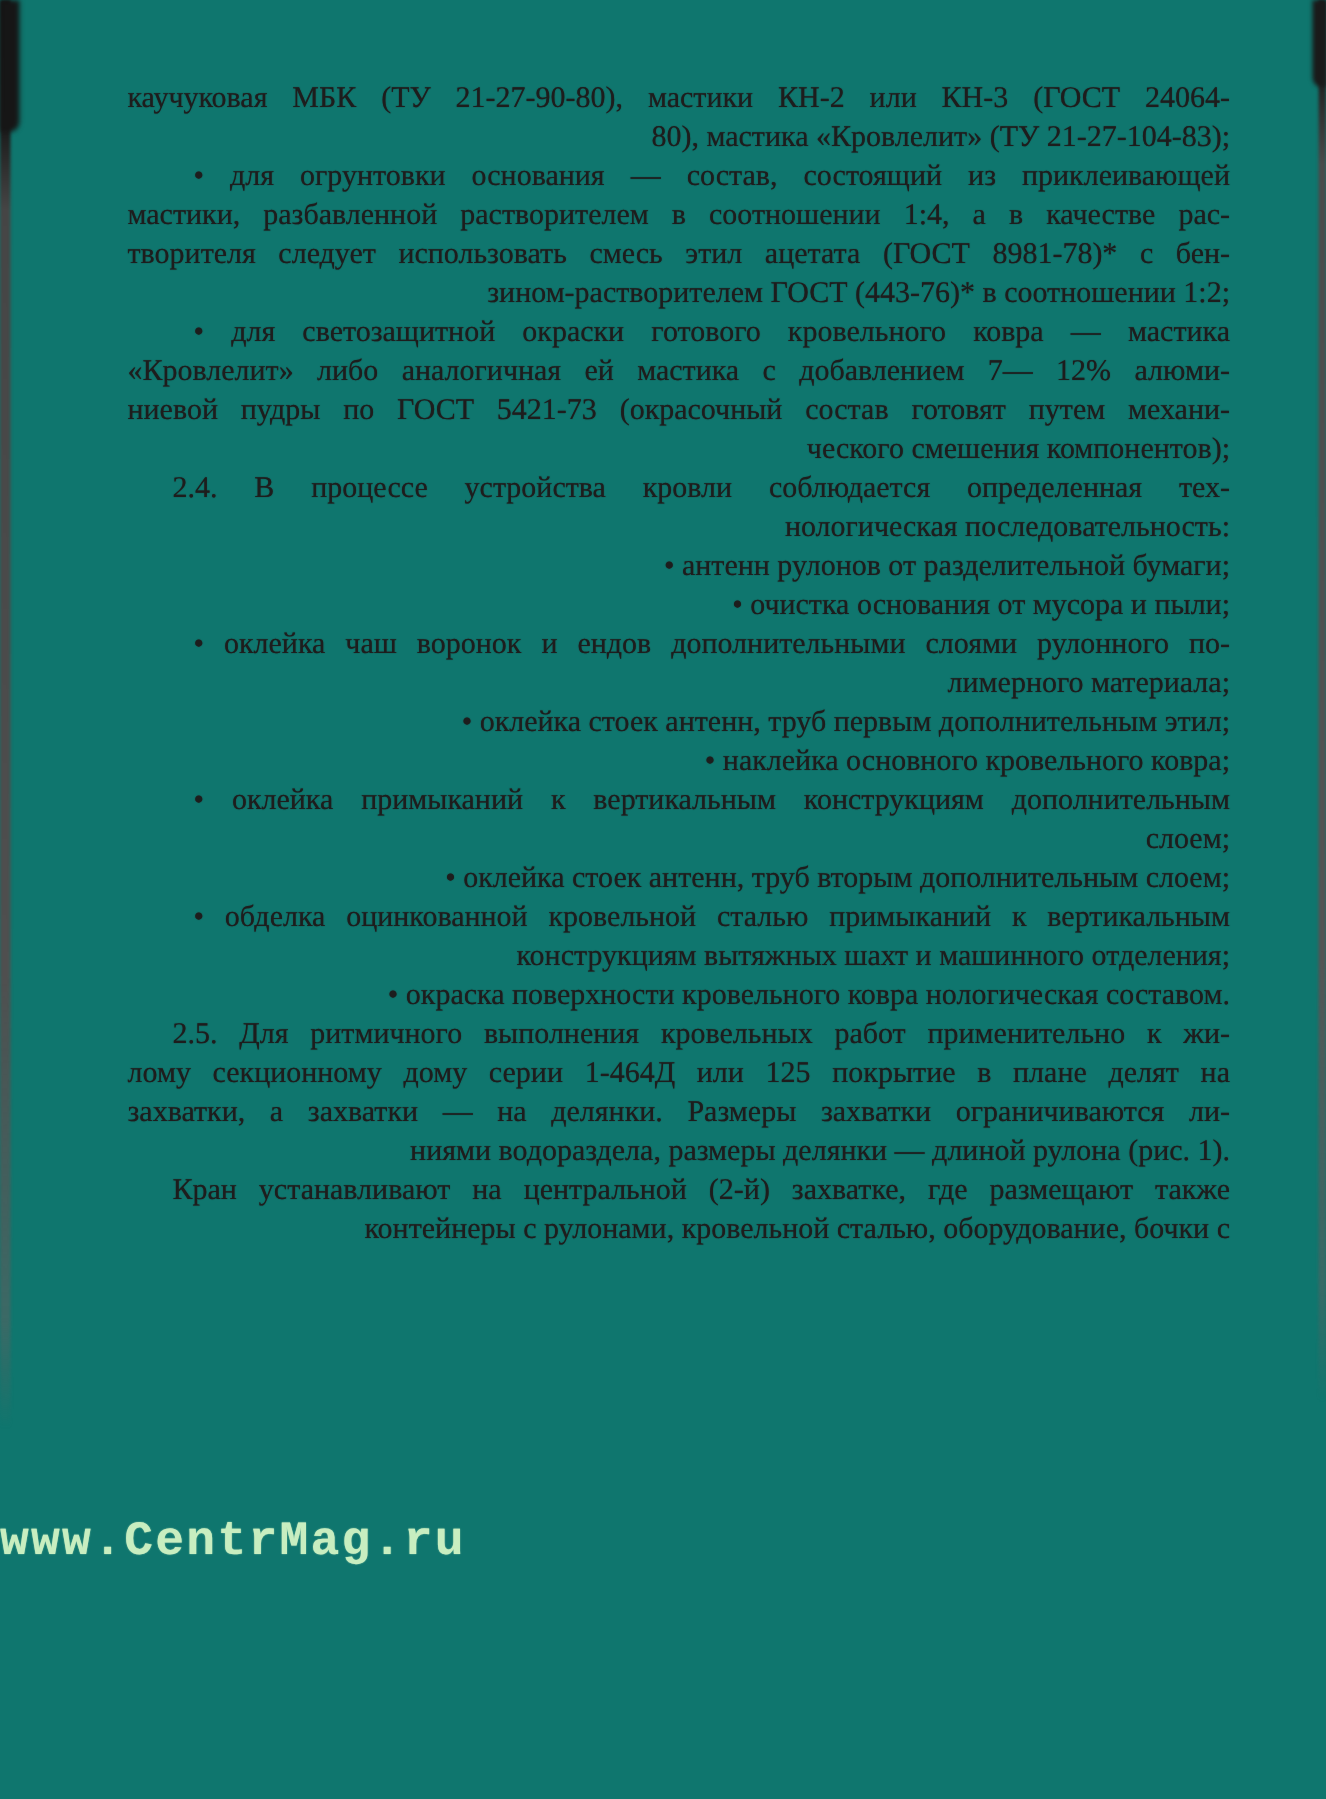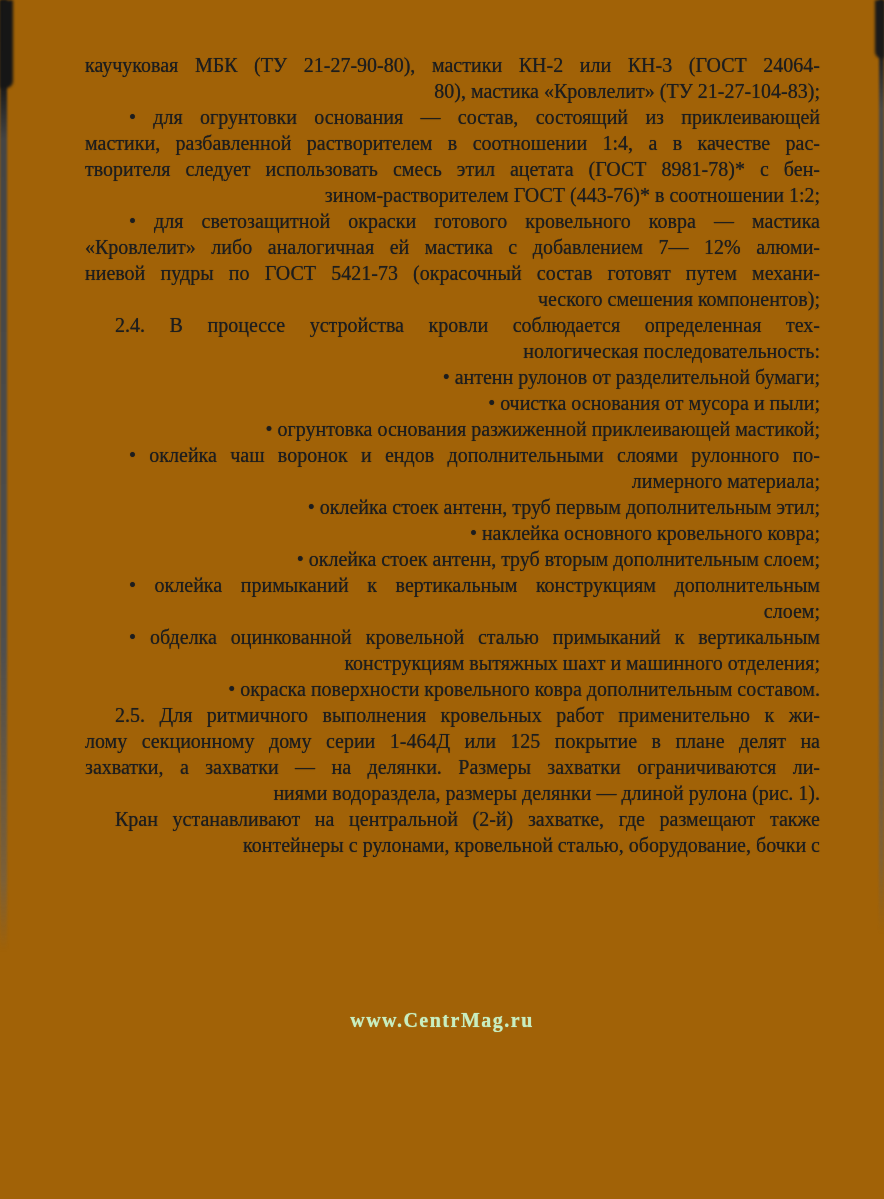--- a/index.html
+++ b/index.html
@@ -1,19 +1,19 @@
 <!DOCTYPE html>
 <html><head>
 <meta charset="utf-8">
 <style>
   html,body { margin:0; padding:0; background:#ffffff; }
   .page {
     position:relative;
     width:884px; height:1199px;
-    background:#a16207;
+    background:#0f766e;
     overflow:hidden;
     font-family:"Liberation Serif", serif;
   }
   
   .edge-left {
     position:absolute; left:0; top:0; width:7px; height:952px;
     background:linear-gradient(to bottom,
       #141414 0px, #1e1e1e 90px, #454545 140px, #4f4f4f 650px,
       rgba(95,95,95,0.55) 880px, rgba(120,120,120,0) 952px);
     filter:blur(1px);
@@ -42,23 +42,23 @@
     color:#1d1d1d;
     text-shadow:0 0 0.7px rgba(35,35,35,0.9);
   }
   .line { text-align:right; }
   .line.just { text-align:justify; text-align-last:justify; }
   .para.bullet .line:first-child { text-indent:44px;font-family:Liberation Serif, serif; }
   .para.indent .line:first-child { text-indent:30px; }
   
   .watermark {
     position:absolute; left:0; right:0; top:1009px;
-    text-align:center;
-    font-family:Liberation Serif, serif;
-    font-size:20px; font-weight:bold; letter-spacing:1.5px;
+    text-align:left;
+    font-family:Liberation Mono, monospace;
+    font-size:32px; font-weight:bold; letter-spacing:1.5px;
     color:#c8eec0;
     text-shadow:0 0 1px rgba(200,238,192,0.8);
   }
 </style>
 </head>
 <body>
 
 <div class="page">
   <div class="edge-left"></div>
   <div class="corner-tl"></div>
@@ -86,45 +86,42 @@
         <div class="line just">2.4. В процессе устройства кровли соблюдается определенная тех-</div>
         <div class="line">нологическая последовательность:</div>
       </div>
       <div class="para bullet">
         <div class="line">• антенн рулонов от разделительной бумаги;</div>
       </div>
       <div class="para bullet">
         <div class="line">• очистка основания от мусора и пыли;</div>
       </div>
       <div class="para bullet">
-        <div class="line">• огрунтовка основания разжиженной приклеивающей мастикой;</div>
-      </div>
-      <div class="para bullet">
         <div class="line just">• оклейка чаш воронок и ендов дополнительными слоями рулонного по-</div>
         <div class="line">лимерного материала;</div>
       </div>
       <div class="para bullet">
         <div class="line">•  оклейка стоек антенн, труб первым дополнительным этил;</div>
       </div>
       <div class="para bullet">
         <div class="line">•  наклейка основного кровельного ковра;</div>
       </div>
       <div class="para bullet">
-        <div class="line">• оклейка стоек антенн, труб вторым дополнительным слоем;</div>
+        <div class="line just">• оклейка примыканий к вертикальным конструкциям дополнительным</div>
+        <div class="line">слоем;</div>
       </div>
       <div class="para bullet">
-        <div class="line just">• оклейка примыканий к вертикальным конструкциям дополнительным</div>
-        <div class="line">слоем;</div>
+        <div class="line">• оклейка стоек антенн, труб вторым дополнительным слоем;</div>
       </div>
       <div class="para bullet">
         <div class="line just">• обделка оцинкованной кровельной сталью примыканий к вертикальным</div>
         <div class="line">конструкциям вытяжных шахт и машинного отделения;</div>
       </div>
       <div class="para bullet">
-        <div class="line">• окраска поверхности кровельного ковра дополнительным составом.</div>
+        <div class="line">• окраска поверхности кровельного ковра нологическая составом.</div>
       </div>
       <div class="para indent">
         <div class="line just">2.5. Для ритмичного выполнения кровельных работ применительно к жи-</div>
         <div class="line just">лому секционному дому серии 1-464Д или 125 покрытие в плане делят на</div>
         <div class="line just">захватки, а захватки — на делянки. Размеры захватки ограничиваются ли-</div>
         <div class="line">ниями водораздела, размеры делянки — длиной рулона (рис. 1).</div>
       </div>
       <div class="para indent">
         <div class="line just">Кран устанавливают на центральной (2-й) захватке, где размещают также</div>
         <div class="line">контейнеры с рулонами, кровельной сталью, оборудование, бочки с</div>

